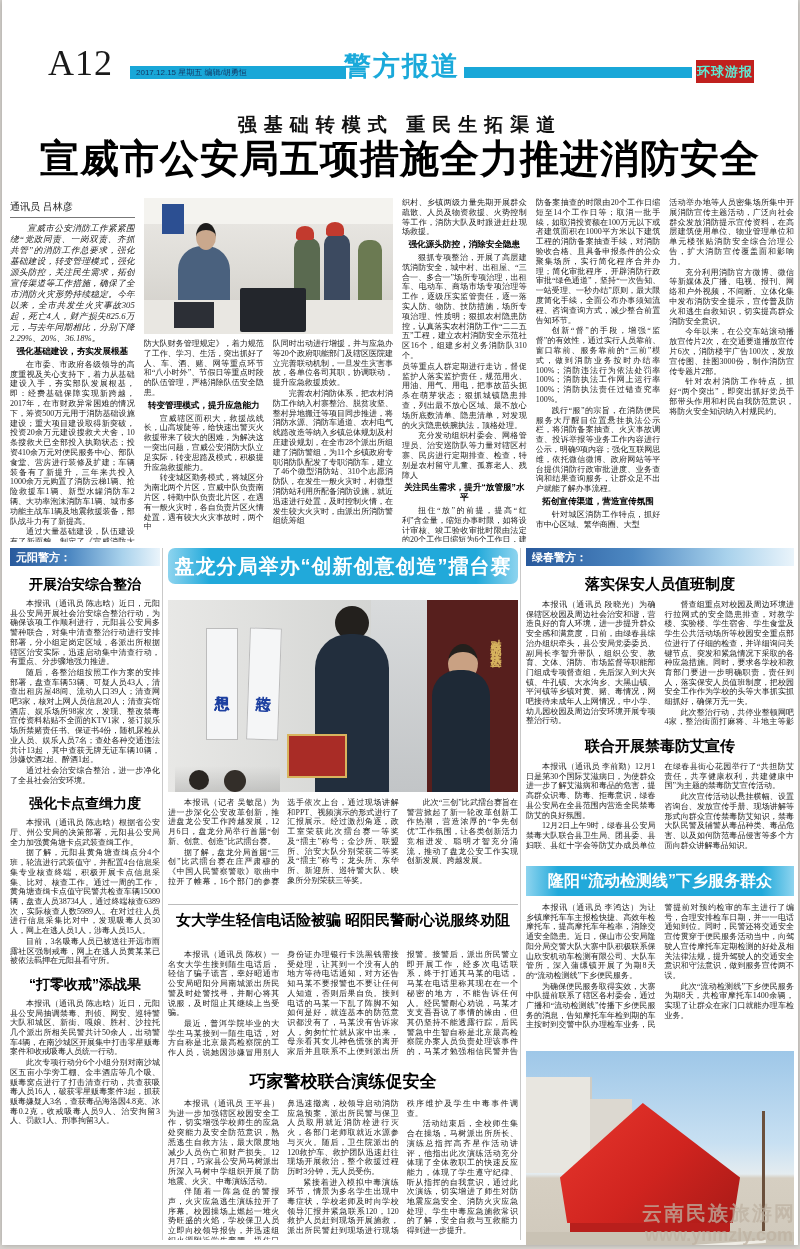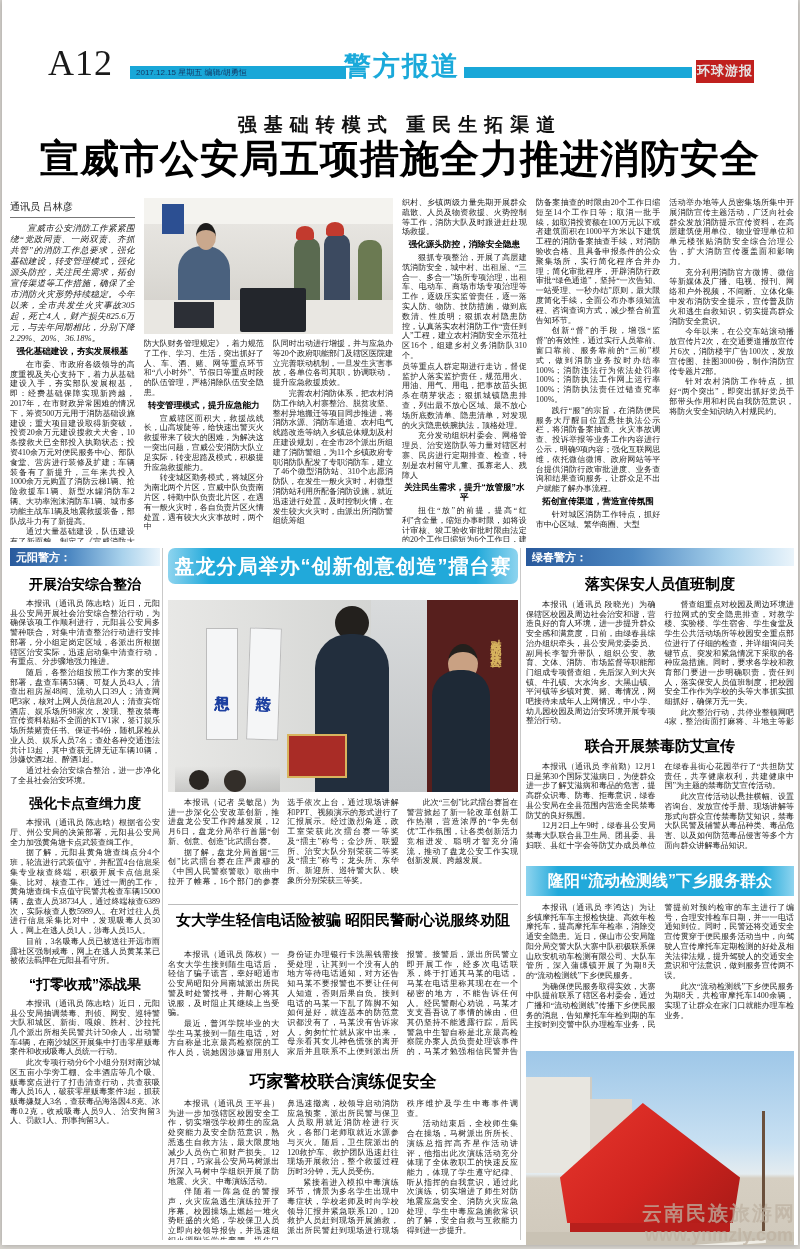--- a/index.html
+++ b/index.html
@@ -3,21 +3,21 @@
 <meta charset="utf-8">
 <style>
   html,body{margin:0;padding:0;}
   body{width:800px;height:1249px;background:#d8d5d0;font-family:"Liberation Serif",serif;position:relative;}
   .sheet{position:absolute;left:2px;top:0;width:796px;height:1245px;background:#ffffff;overflow:hidden;box-shadow:0 0 6px rgba(0,0,0,.25);}
   
   .pageno{position:absolute;left:46px;top:42px;font-family:"Liberation Serif",serif;font-size:36px;color:#1a1a1a;letter-spacing:1px;}
   .datebar{position:absolute;left:128px;top:66px;width:216px;height:13px;background:#19a7d8;color:#123a66;font-family:"Liberation Sans",sans-serif;font-size:8px;font-weight:normal;line-height:13px;padding-left:6px;box-sizing:border-box;white-space:nowrap;overflow:hidden;}
   .sectitle{position:absolute;left:341px;top:48px;width:118px;text-align:center;font-family:"Liberation Sans",sans-serif;font-weight:bold;font-size:27px;color:#1aa9da;letter-spacing:2px;}
   .rulebar{position:absolute;top:67px;height:11px;background:#19a7d8;}
-  .paperbox{position:absolute;left:694px;top:60px;width:58px;height:23px;background:#c0201e;color:#e5e5e5;font-family:Liberation Mono, monospace;font-weight:bold;font-size:13px;text-align:center;line-height:23px;letter-spacing:1px;}
+  .paperbox{position:absolute;left:694px;top:60px;width:58px;height:23px;background:#c0201e;color:#5eead4;font-family:Liberation Sans, sans-serif;font-weight:bold;font-size:13px;text-align:center;line-height:23px;letter-spacing:1px;}
   
   .kicker{position:absolute;left:0;top:112px;width:100%;text-align:center;font-family:"Liberation Sans",sans-serif;font-weight:bold;font-size:19px;color:#111;letter-spacing:7px;}
   .headline{position:absolute;left:0;top:132px;width:100%;text-align:center;font-family:"Liberation Sans",sans-serif;font-weight:bold;font-size:39px;color:#000;letter-spacing:1px;}
   
   .leadcols{position:absolute;left:8px;top:198px;width:784px;height:344px;display:flex;gap:9px;overflow:hidden;}
   .lcol{flex:1 1 0;overflow:hidden;}
   .lmid{flex:2 2 0;display:flex;flex-direction:column;overflow:hidden;}
   .midtxt{display:flex;gap:9px;flex:1;overflow:hidden;}
   .byline{font-size:10px;color:#222;padding:2px 0 3px 0;border-bottom:1px solid #777;margin-bottom:5px;font-family:"Liberation Sans",sans-serif;}
   .p{font-size:8px;line-height:9.8px;text-align:justify;text-indent:2em;color:#1c1c1c;margin:0 0 1px 0;}
@@ -129,21 +129,21 @@
         </div>
         <div class="lcol">
           <p class="p pc">队同时出动进行增援，并与应急办等20个政府职能部门及辖区医院建立完善联动机制，一旦发生灾害事故，各单位各司其职，协调联动，提升应急救援质效。</p>
           <p class="p">完善农村消防体系，把农村消防工作纳入村寨整治、脱贫攻坚、整村异地搬迁等项目同步推进，将消防水源、消防车通道、农村电气线路改造等纳入乡镇总体规划及村庄建设规划，在全市28个派出所组建了消防警组，为11个乡镇政府专职消防队配发了专职消防车，建立了46个微型消防站、310个志愿消防队，在发生一般火灾时，村微型消防站利用所配备消防设施，就近迅速进行处置，及时控制火情，在发生较大火灾时，由派出所消防警组统筹组</p>
         </div>
       </div>
     </div>
     <div class="lcol">
       <p class="p pc">织村、乡镇两级力量先期开展群众疏散、人员及物资救援、火势控制等工作，消防大队及时跟进赶赴现场救援。</p>
       <p class="p sub">强化源头防控，消除安全隐患</p>
-      <p class="p">狠抓专项整治，开展了高层建筑消防安全，城中村、出租屋、“三合一、多合一”场所专项治理，出租车、电动车、商场市场专项治理等工作，逐级压实监管责任，逐一落实人防、物防、技防措施，做到底数清、性质明；狠抓农村隐患防控，认真落实农村消防工作“责任到人”工程，建立农村消防安全示范社区16个，组建乡村义务消防队310个。</p>
+      <p class="p">狠抓专项整治，开展了高层建筑消防安全，城中村、出租屋、“三合一、多合一”场所专项治理，出租车、电动车、商场市场专项治理等工作，逐级压实监管责任，逐一落实人防、物防、技防措施，场所专项治理、性质明；狠抓农村隐患防控，认真落实农村消防工作“二二五五”工程，建立农村消防安全示范社区16个，组建乡村义务消防队310个。</p>
       <p class="p pc">员等重点人群定期进行走访，督促监护人落实监护责任，规范用火、用油、用气、用电，把事故苗头扼杀在萌芽状态；狠抓城镇隐患排查，列出最不放心区域、最不放心场所底数清单、隐患清单，对发现的火灾隐患铁腕执法，顶格处理。</p>
       <p class="p">充分发动组织村委会、网格管理员、治安巡防队等力量对辖区村寨、民房进行定期排查、检查，特别是农村留守儿童、孤寡老人、残障人</p>
       <p class="p sub">关注民生需求，提升“放管服”水平</p>
       <p class="p">扭住“放”的前提，提高“红利”含金量，缩短办事时限，如将设计审核、竣工验收审批时限由法定的20个工作日缩短为6个工作日，建设工程消防设计审核、消防验收和消</p>
     </div>
     <div class="lcol">
       <p class="p pc">防备案抽查的时限由20个工作日缩短至14个工作日等；取消一批手续，如取消投资额在100万元以下或者建筑面积在1000平方米以下建筑工程的消防备案抽查手续，对消防验收合格、且具备申报条件的公众聚集场所，实行简化程序合并办理；简化审批程序，开辟消防行政审批“绿色通道”，坚持“一次告知、一站受理、一秒办结”原则，最大限度简化手续，全面公布办事须知流程、咨询查询方式，减少整合前置告知环节。</p>
       <p class="p">创新“督”的手段，增强“监督”的有效性，通过实行人员靠前、窗口靠前、服务靠前的“三前”模式，做到消防业务按时办结率100%；消防违法行为依法处罚率100%；消防执法工作网上运行率100%；消防执法责任过错查究率100%。</p>
       <p class="p">践行“服”的宗旨，在消防便民服务大厅醒目位置悬挂执法公示栏，将消防备案抽查、火灾事故调查、投诉举报等业务工作内容进行公示，明确9项内容；强化互联网思维，依托微信微博、政府网站等平台提供消防行政审批进度、业务查询和结果查询服务，让群众足不出户就能了解办事流程。</p>
       <p class="p sub">拓创宣传渠道，营造宣传氛围</p>

